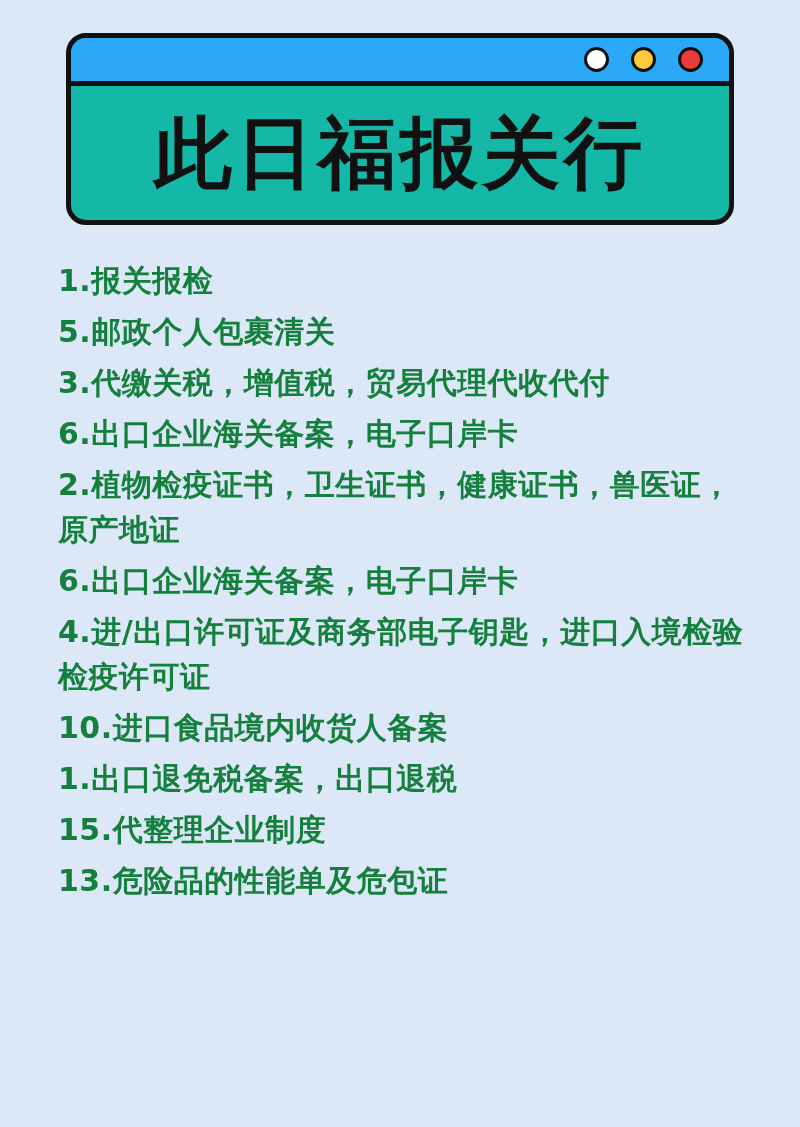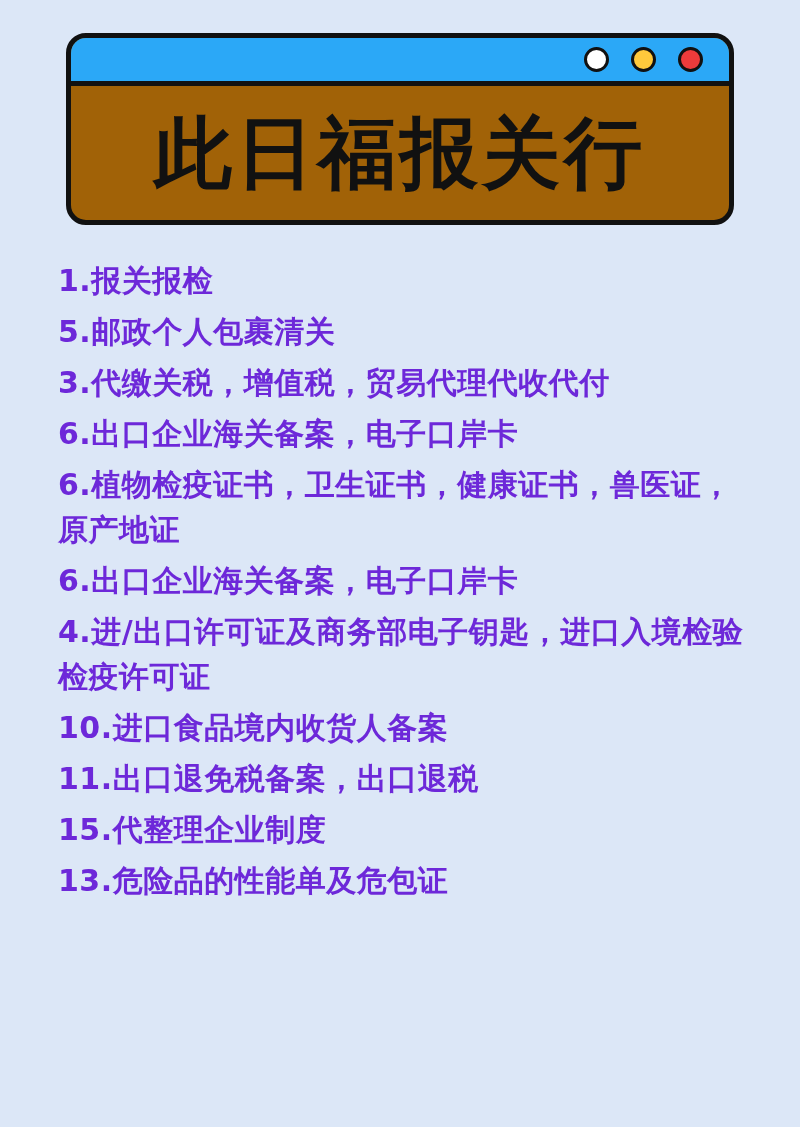--- a/index.html
+++ b/index.html
@@ -22,21 +22,21 @@
 
   
   .window {
     position: absolute;
     left: 66px;
     top: 33px;
     width: 668px;
     height: 192px;
     border: 5px solid #111111;
     border-radius: 20px;
-    background: #a16207;
+    background: #14b8a6;
     box-sizing: border-box;
     overflow: hidden;
   }
   .titlebar {
     position: relative;
     height: 48px;
     background: #2ba8f7;
     border-bottom: 5px solid #111111;
     box-sizing: border-box;
   }
@@ -80,21 +80,21 @@
   .list {
     position: absolute;
     left: 58px;
     top: 258px;
     width: 700px;
   }
   .list-item {
     font-family: "DejaVu Sans", "Liberation Sans", sans-serif;
     font-size: 30px;
     font-weight: bold;
-    color: #6d28d9;
+    color: #15803d;
     line-height: 1.5;
     letter-spacing: 0.5px;
     margin: 0 0 6px 0;
     text-indent: 0;
   }
 </style>
 </head>
 <body>
 
 <div class="page">
@@ -110,22 +110,22 @@
     <div class="window-body">
       <div class="headline">此日福报关行</div>
     </div>
   </div>
 
   <div class="list">
     <p class="list-item">1.报关报检</p>
     <p class="list-item">5.邮政个人包裹清关</p>
     <p class="list-item">3.代缴关税，增值税，贸易代理代收代付</p>
     <p class="list-item">6.出口企业海关备案，电子口岸卡</p>
-    <p class="list-item">6.植物检疫证书，卫生证书，健康证书，兽医证，原产地证</p>
+    <p class="list-item">2.植物检疫证书，卫生证书，健康证书，兽医证，原产地证</p>
     <p class="list-item">6.出口企业海关备案，电子口岸卡</p>
     <p class="list-item">4.进/出口许可证及商务部电子钥匙，进口入境检验检疫许可证</p>
     <p class="list-item">10.进口食品境内收货人备案</p>
-    <p class="list-item">11.出口退免税备案，出口退税</p>
+    <p class="list-item">1.出口退免税备案，出口退税</p>
     <p class="list-item">15.代整理企业制度</p>
     <p class="list-item">13.危险品的性能单及危包证</p>
   </div>
 
 </div>
 
 </body></html>

